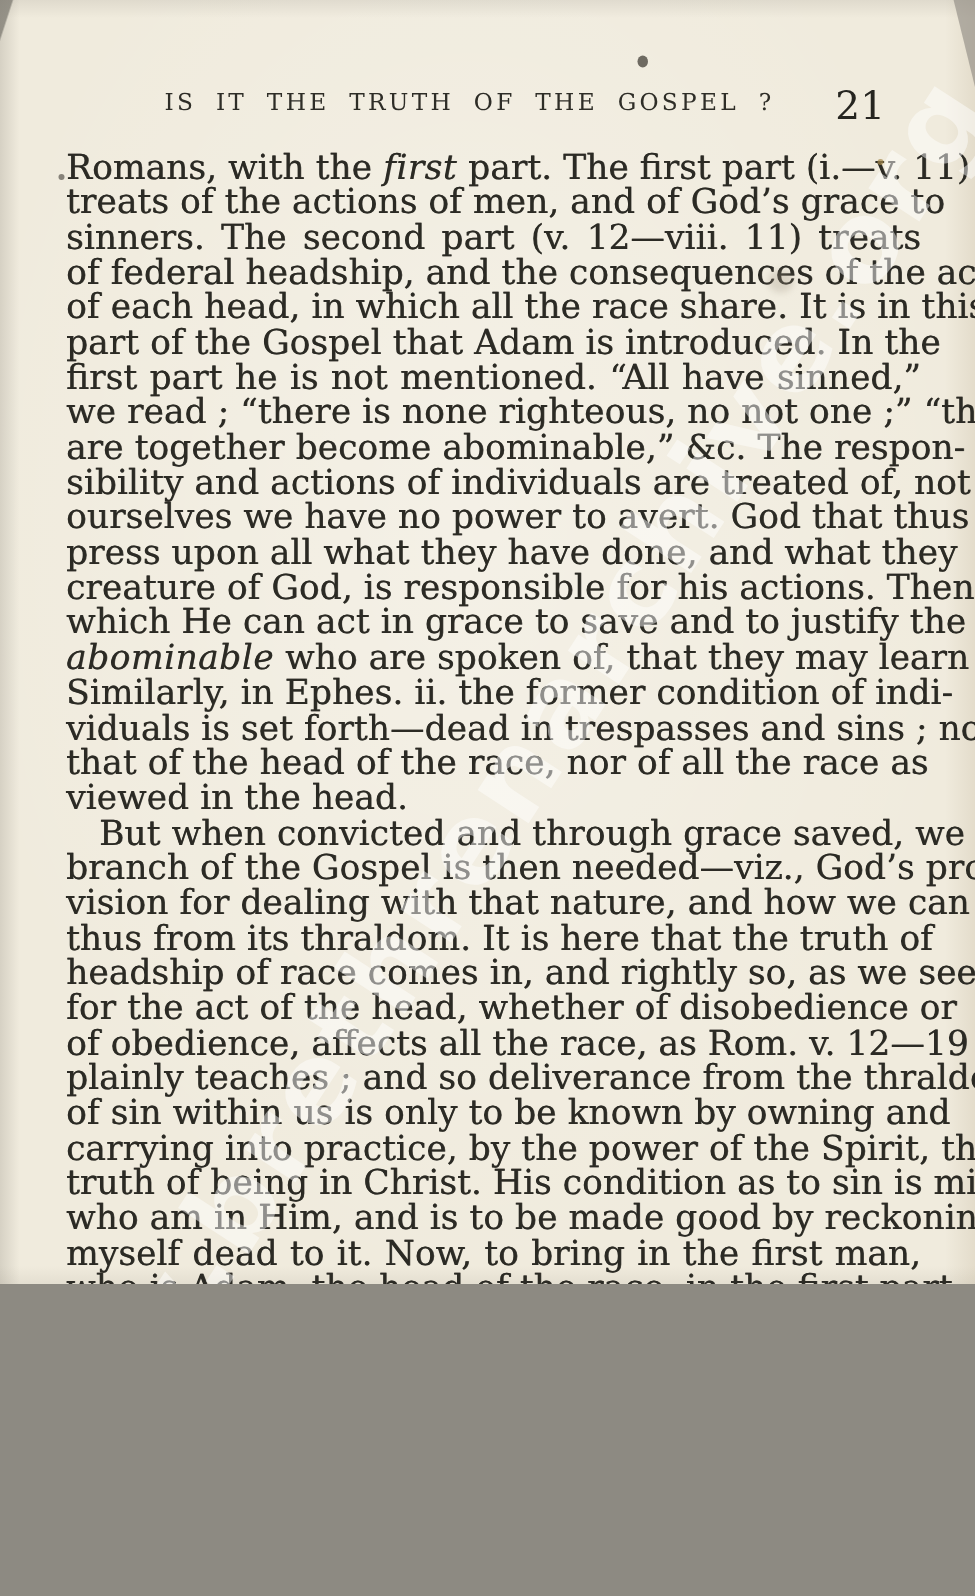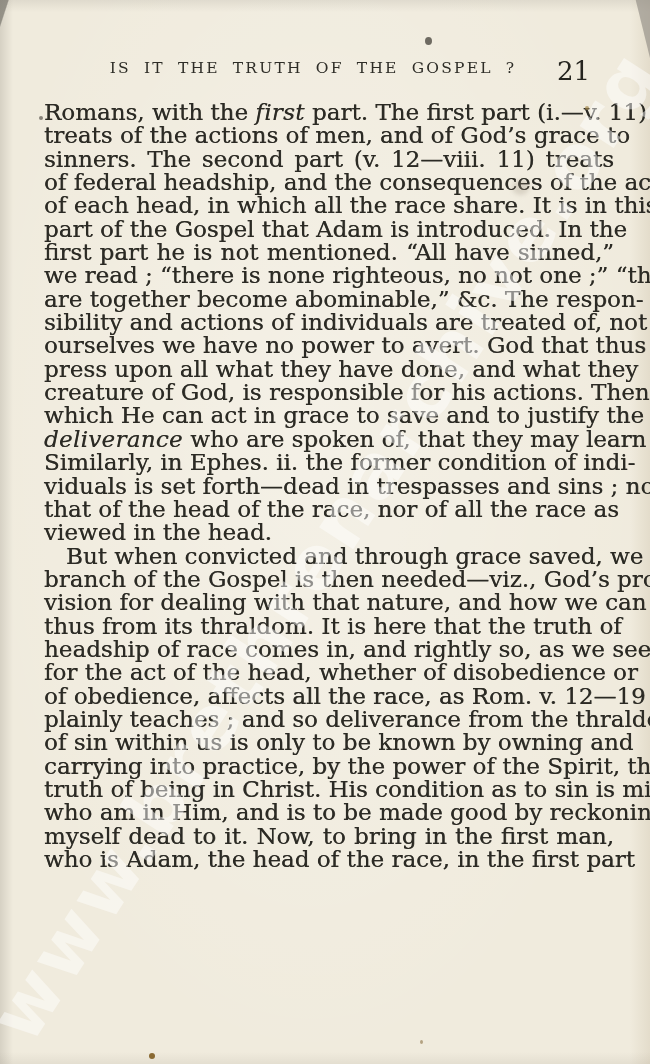--- a/index.html
+++ b/index.html
@@ -1,19 +1,19 @@
 <!DOCTYPE html>
 <html><head>
 <meta charset="utf-8">
 <style>
   html, body { margin: 0; padding: 0; background: #8d8a82; }
   .page {
     position: relative;
     width: 650px;
-    height: 1064px;
+    height: 856px;
     margin: 0 auto;
     overflow: hidden;
     background-color: #f0ebdd;
     background-image:
       linear-gradient(90deg,  rgba(110,105,95,0.20), rgba(110,105,95,0) 13px),
       linear-gradient(270deg, rgba(150,128,92,0.14), rgba(150,128,92,0) 20px),
       linear-gradient(180deg, rgba(110,105,95,0.13), rgba(110,105,95,0) 12px),
       linear-gradient(0deg,   rgba(120,112,98,0.10), rgba(120,112,98,0) 12px),
       radial-gradient(ellipse at 48% 42%, rgba(255,255,255,0.28), rgba(0,0,0,0) 72%);
     font-family: "DejaVu Serif", "Liberation Serif", serif;
@@ -109,21 +109,21 @@
       <div class="line">of each head, in which all the race share.  It is in this</div>
       <div class="line">part of the Gospel that Adam is introduced.  In the</div>
       <div class="line">first part he is not mentioned.  “All have sinned,”</div>
       <div class="line">we read ; “there is none righteous, no not one ;” “they</div>
       <div class="line">are together become abominable,” &amp;c.  The respon-</div>
       <div class="line">sibility and actions of individuals are treated of, not</div>
       <div class="line">ourselves we have no power to avert.  God that thus</div>
       <div class="line">press upon all what they have done, and what they</div>
       <div class="line">creature of God, is responsible for his actions.  Then</div>
       <div class="line">which He can act in grace to save and to justify the</div>
-      <div class="line"><i>deliverance</i> who are spoken of, that they may learn</div>
+      <div class="line"><i>abominable</i> who are spoken of, that they may learn</div>
       <div class="line">Similarly, in Ephes. ii. the former condition of indi-</div>
       <div class="line">viduals is set forth—dead in trespasses and sins ; not</div>
       <div class="line">that of the head of the race, nor of all the race as</div>
       <div class="line lastline">viewed in the head.</div>
       <div class="line indent">But when convicted and through grace saved, we</div>
       <div class="line">branch of the Gospel is then needed—viz., God’s pro-</div>
       <div class="line">vision for dealing with that nature, and how we can be</div>
       <div class="line">thus from its thraldom.  It is here that the truth of</div>
       <div class="line">headship of race comes in, and rightly so, as we see ;</div>
       <div class="line">for the act of the head, whether of disobedience or</div>

